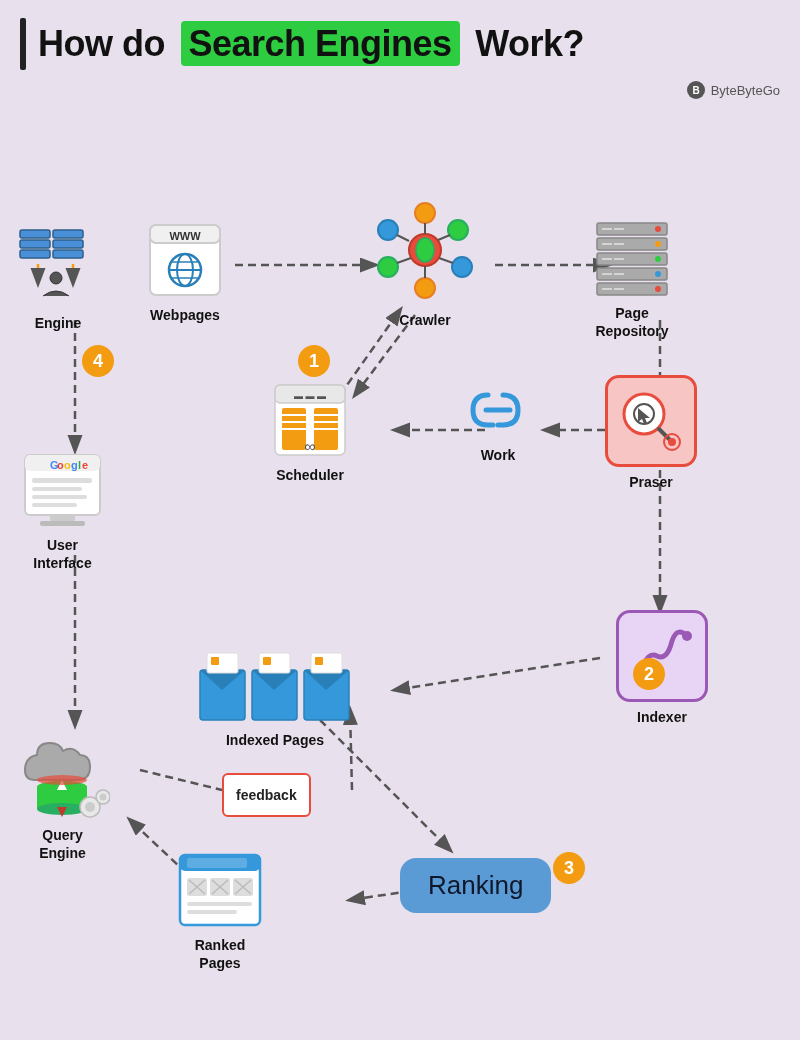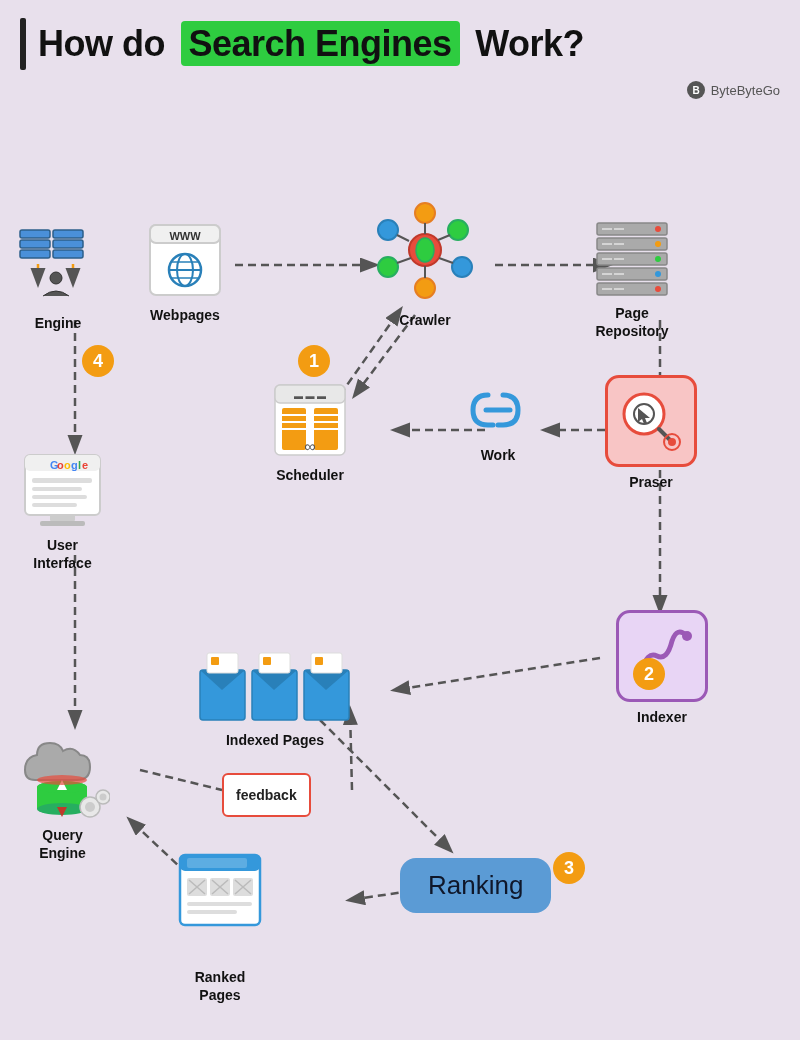--- a/index.html
+++ b/index.html
@@ -418,21 +418,21 @@
       <ellipse cx="47" cy="55" rx="25" ry="5" fill="#e74c3c" opacity="0.7"></ellipse>
 
       <circle cx="75" cy="82" r="10" fill="#e8e8e8" stroke="#bbb" stroke-width="1.5"></circle>
       <circle cx="75" cy="82" r="5" fill="#ccc"></circle>
       <circle cx="88" cy="72" r="7" fill="#e8e8e8" stroke="#bbb" stroke-width="1.5"></circle>
       <circle cx="88" cy="72" r="3.5" fill="#ccc"></circle>
     </svg>
     <span class="component-label">Query<br>Engine</span>
   </div>
 
-  <div class="component" style="left:175px; top:740px;gap:32px;">
+  <div class="component" style="left:175px; top:740px;">
     <svg width="90" height="80" viewBox="0 0 90 80">
       <rect x="5" y="5" width="80" height="70" rx="5" fill="white" stroke="#3498db" stroke-width="2.5"></rect>
       <rect x="5" y="5" width="80" height="16" rx="5" fill="#3498db"></rect>
       <rect x="12" y="8" width="60" height="10" rx="2" fill="#5dade2"></rect>
 
       <rect x="12" y="28" width="20" height="18" rx="2" fill="#ddd"></rect>
       <rect x="35" y="28" width="20" height="18" rx="2" fill="#ddd"></rect>
       <rect x="58" y="28" width="20" height="18" rx="2" fill="#ddd"></rect>
 
       <line x1="14" y1="30" x2="30" y2="44" stroke="#bbb" stroke-width="1.5"></line>

